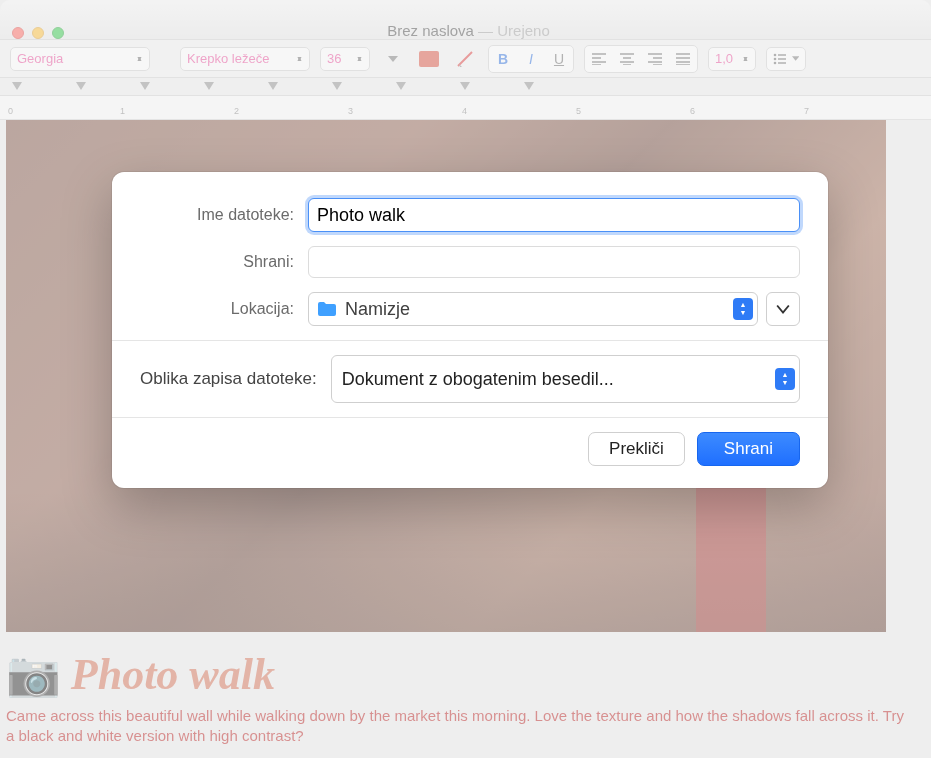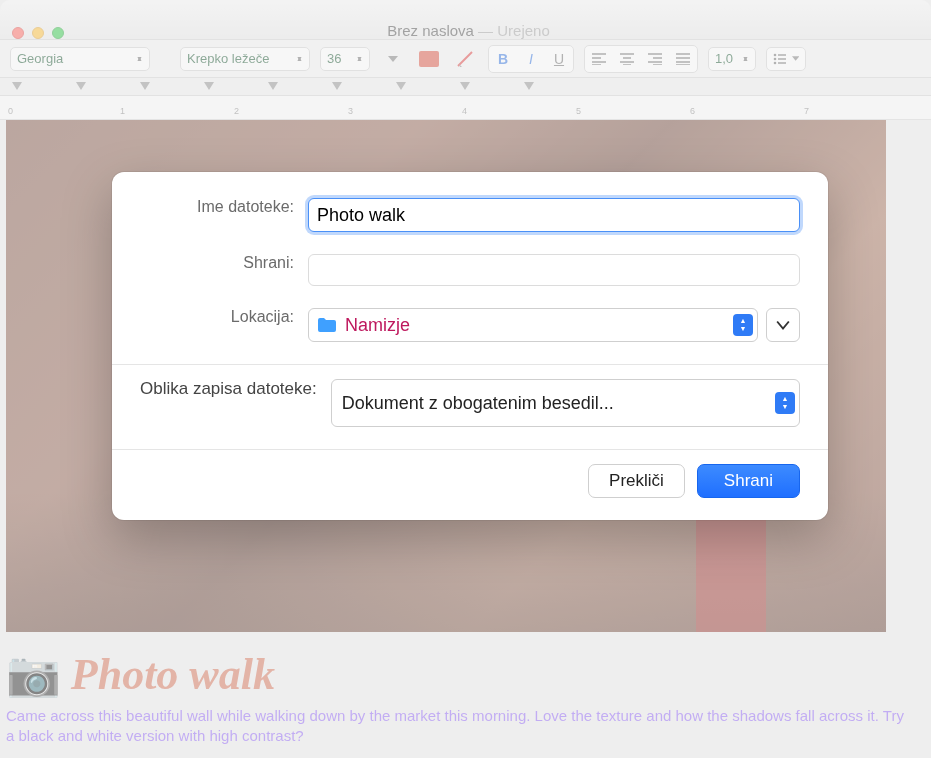--- a/index.html
+++ b/index.html
@@ -39,21 +39,21 @@
   height: 38px;
   display: flex; align-items: center;
   padding: 0 10px;
   gap: 10px;
   background: #f2f2f2;
   border-bottom: 1px solid #d0d0d0;
 }
 .dropdown {
   display: inline-flex; align-items: center; justify-content: space-between;
   background: #fff; border: 1px solid #cfcfcf; border-radius: 5px;
-  padding: 0 6px; height: 24px; font-size: 13px; color: #14532d;
+  padding: 0 6px; height: 24px; font-size: 13px; color: #ec4899;
   gap: 6px;
 }
 .dropdown .arrows { display:flex; flex-direction:column; line-height:0; font-size:8px; color:#666; }
 .dropdown .arrows::before { content:"▲"; font-size:7px; }
 .dropdown .arrows::after { content:"▼"; font-size:7px; }
 .fontname { width: 140px; }
 .fontstyle { width: 130px; margin-left: 20px; }
 .fontsize { width: 50px; }
 .iconbtn {
   width: 26px; height: 24px; display:inline-flex; align-items:center; justify-content:center;
@@ -97,50 +97,50 @@
   content:""; position:absolute; bottom:0; left:0; right:0; height:140px;
   background: linear-gradient(transparent, rgba(70,40,30,0.5));
 }
 .texts { position:absolute; left:6px; top:520px; right:20px; }
 .heading-row { display:flex; align-items:center; gap:10px; margin: 8px 0 6px; }
 .camera { font-size:44px; filter: grayscale(0.2); }
 .heading {
   font-family: Georgia, serif; font-style: italic; font-weight: 700;
   font-size: 44px; color: #d26a4f;
 }
-.body-text { font-family: "Helvetica Neue", Arial, sans-serif; font-size:15px; color:#8b5cf6; line-height:1.35; }
+.body-text { font-family: "Helvetica Neue", Arial, sans-serif; font-size:15px; color:#b91c1c; line-height:1.35; }
 
 
 .dialog {
   position:absolute; z-index:10;
   left: 112px; top: 172px; width: 716px;
   background:#fff; border-radius:12px;
   box-shadow: 0 18px 50px rgba(0,0,0,0.25), 0 0 0 1px rgba(0,0,0,0.06);
   padding: 26px 28px 22px;
 }
-.form-row { display:flex; align-items:flex-start; margin-bottom: 22px; }
+.form-row { display:flex; align-items:center; margin-bottom: 14px; }
 .form-label { width: 168px; text-align:right; padding-right:14px; color:#6b6b6b; font-size:16px; }
 .text-input {
   flex:1; height:34px; font-size:18px; padding:0 8px;
   border:1px solid #cfcfcf; border-radius:6px;
 }
 .text-input.focus {
   border:1px solid #4a90f7;
   box-shadow: 0 0 0 3px rgba(74,144,247,0.35);
 }
 .tags-input { flex:1; height:32px; border:1px solid #dcdcdc; border-radius:6px; }
 .loc-row .form-label { width: 168px; }
 .loc-select {
   flex:1; display:flex; align-items:center; height:34px;
   border:1px solid #cfcfcf; border-radius:6px; padding:0 4px 0 8px; font-size:18px;
   background:#fff;
 }
 .folder-icon { width:20px; height:16px; margin-right:8px; }
 .folder-icon svg { width:100%; height:100%; }
-.loc-select .lbl { flex:1; color:#be185d; }
+.loc-select .lbl { flex:1; color:#404040; }
 .up-down {
   width:20px; height:22px; border-radius:4px; background:#2f7bf6;
   display:flex; flex-direction:column; align-items:center; justify-content:center;
 }
 .up-down::before { content:"▲"; color:#fff; font-size:7px; line-height:8px; }
 .up-down::after { content:"▼"; color:#fff; font-size:7px; line-height:8px; }
 .expand-btn {
   width:34px; height:34px; margin-left:8px; border:1px solid #cfcfcf; border-radius:6px;
   display:flex; align-items:center; justify-content:center; background:#fff; font-size:14px; color:#333;
 }

